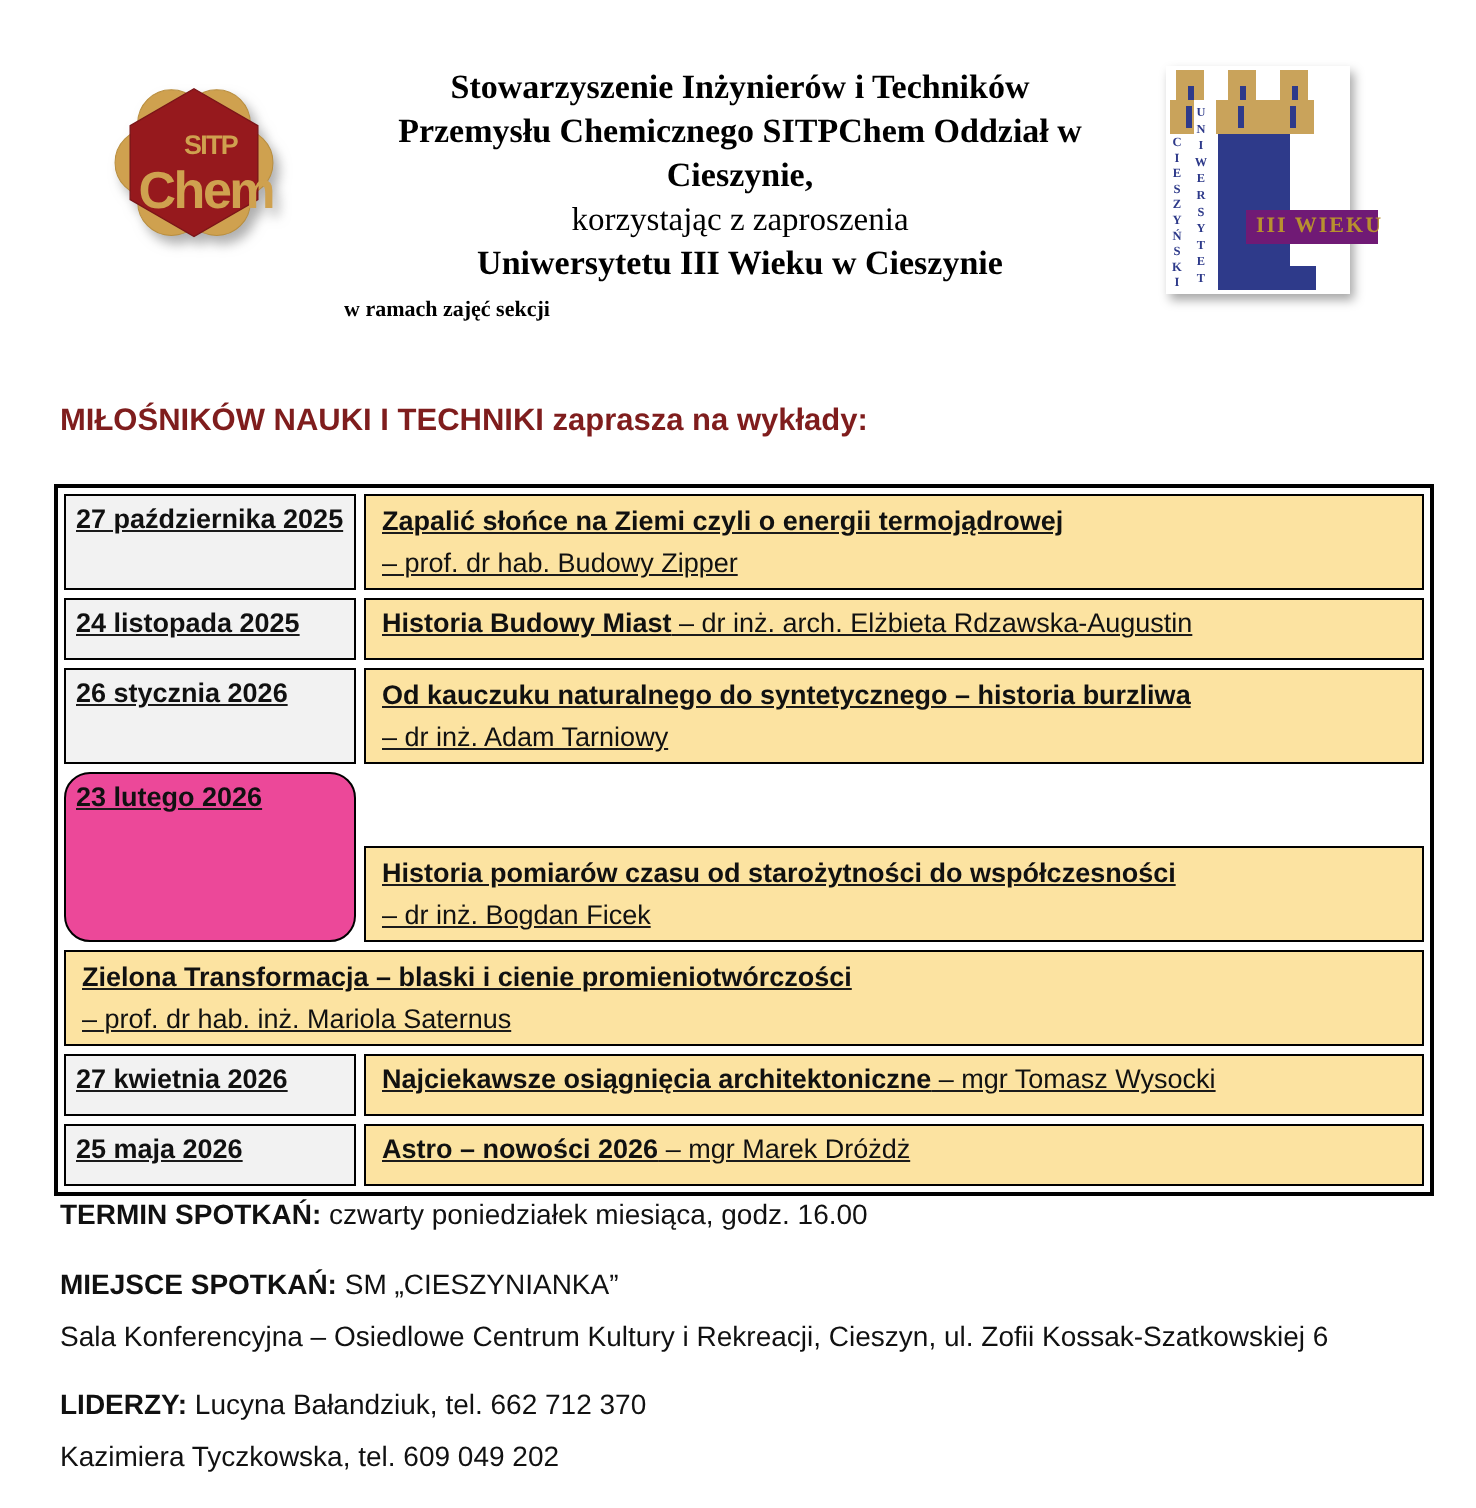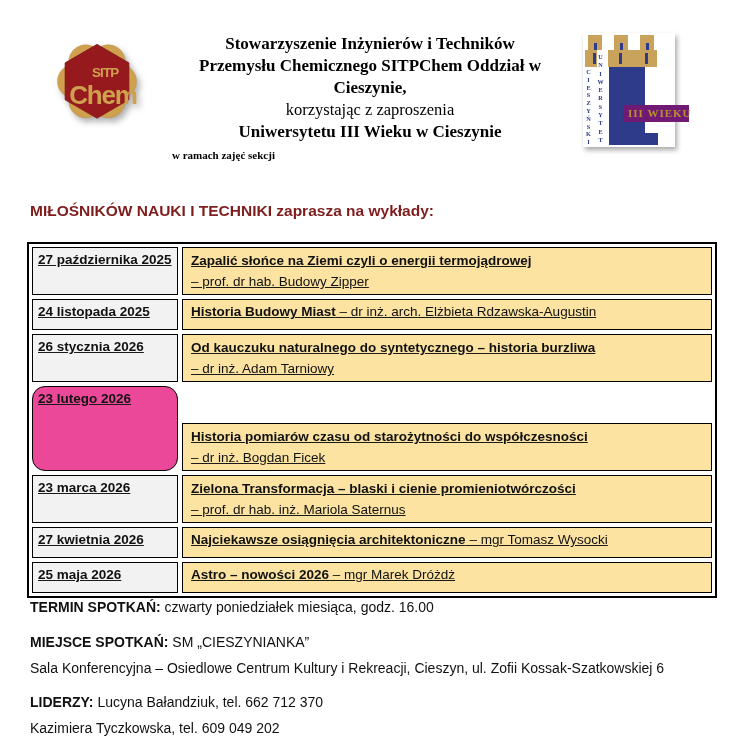--- a/index.html
+++ b/index.html
@@ -187,21 +187,20 @@
 
     <div class="t-row row-two">
       <div class="date-cell" style="background: #ec4899; border-radius: 13px;">23 lutego 2026</div>
       <div class="lecture-cell" style="background: rgb(252, 227, 161); margin-top: 37px;">
             <div class="lecture-title">Historia pomiarów czasu od starożytności do współczesności</div>
             <div class="lecture-speaker">– dr inż. Bogdan Ficek</div>
           </div>
     </div>
 
     <div class="t-row row-two">
-      <div class="date-cell" style="background: rgb(242, 242, 242);">23 marca 2026</div>
       <div class="lecture-cell" style="background: rgb(252, 227, 161);">
             <div class="lecture-title">Zielona Transformacja – blaski i cienie promieniotwórczości</div>
             <div class="lecture-speaker">– prof. dr hab. inż. Mariola Saternus</div>
           </div>
     </div>
 
     <div class="t-row row-one">
       <div class="date-cell" style="background: rgb(242, 242, 242);">27 kwietnia 2026</div>
       <div class="lecture-cell" style="background: rgb(252, 227, 161);">
             <div class="lecture-line"><b>Najciekawsze osiągnięcia architektoniczne</b><span> – mgr Tomasz Wysocki</span></div>

